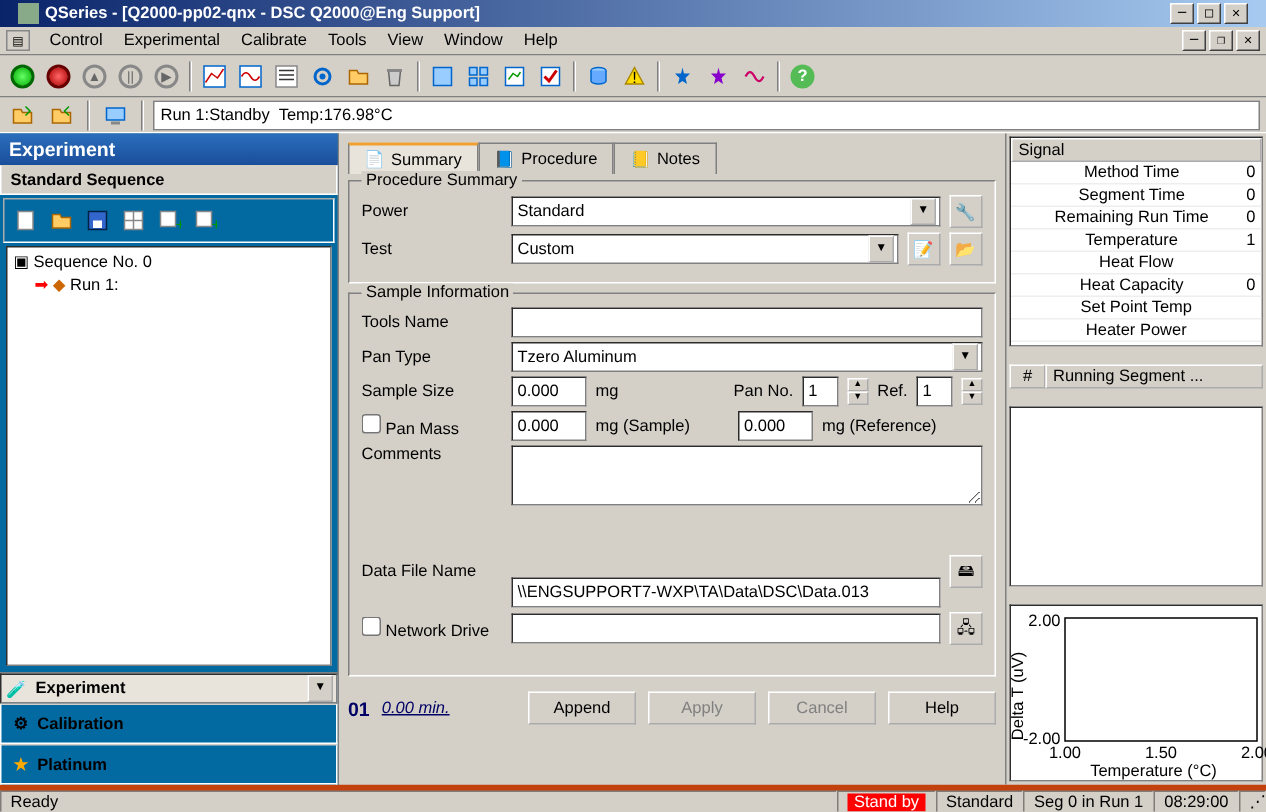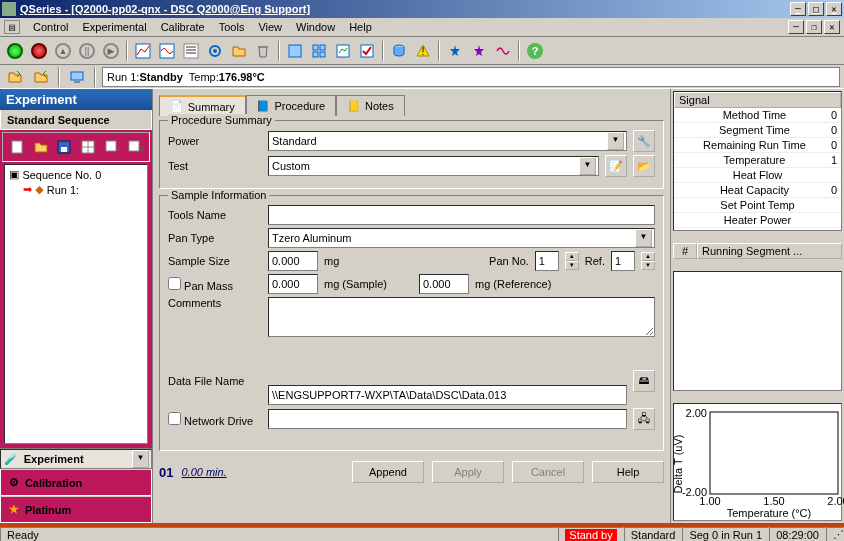--- a/index.html
+++ b/index.html
@@ -1,32 +1,32 @@
 <!DOCTYPE html>
 <html><head>
 <meta charset="utf-8">
 <style>
 * { box-sizing: border-box; margin: 0; padding: 0; font-family: Tahoma, sans-serif; font-size: 11px; }
 body { background: #d4d0c8; width: 844px; height: 541px; overflow: hidden; }
-.titlebar { background: linear-gradient(to right, #0a246a, #a6caf0); color: white; height: 18px; display: flex; align-items: center; padding: 0 2px; text-decoration: underline; }
+.titlebar { background: linear-gradient(to right, #0a246a, #a6caf0); color: white; height: 18px; display: flex; align-items: center; padding: 0 12px; }
 .titlebar .icon { width: 14px; height: 14px; background: #8a8; margin-right: 4px; }
 .titlebar .title { flex: 1; font-weight: bold; }
 .winbtn { width: 16px; height: 14px; background: #d4d0c8; border: 1px solid #fff; border-right-color: #404040; border-bottom-color: #404040; margin-left: 2px; display: flex; align-items: center; justify-content: center; font-size: 9px; font-family: Marlett, monospace; color: black; cursor: pointer; }
 .menubar { background: #d4d0c8; height: 19px; display: flex; align-items: center; padding: 0 4px; border-bottom: 1px solid #808080; }
 .menubar .mi { padding: 2px 7px; cursor: pointer; }
 .menubar .gap { flex: 1; }
 .toolbar { background: #d4d0c8; height: 28px; display: flex; align-items: center; padding: 2px 4px; gap: 2px; border-bottom: 1px solid #808080; }
 .tbtn { width: 22px; height: 22px; display: flex; align-items: center; justify-content: center; border: 1px solid transparent; cursor: pointer; }
 .tsep { width: 2px; height: 20px; border-left: 1px solid #808080; border-right: 1px solid #fff; margin: 0 2px; }
 .circ { width: 16px; height: 16px; border-radius: 50%; border: 2px solid; }
 .statusrow { background: #d4d0c8; height: 24px; display: flex; align-items: center; padding: 2px 4px; gap: 4px; border-bottom: 1px solid #fff; }
 .statusfield { flex: 1; height: 20px; background: #fff; border: 1px solid #808080; display: flex; align-items: center; padding: 0 4px; }
-.statusfield b { font-weight: bold; }
+.statusfield b { font-weight: normal; }
 .main { display: flex; height: 434px; }
-.leftpanel { width: 153px; background: #be185d; border-right: 1px solid #808080; display: flex; flex-direction: column; justify-content: space-between; }
+.leftpanel { width: 226px; background: #0369a1; border-right: 1px solid #808080; display: flex; flex-direction: column; justify-content: space-between; }
 .lp-head { background: linear-gradient(to bottom, #2a6ebb, #1a4e9b); color: white; font-weight: bold; padding: 3px 6px; font-size: 13px; }
 .lp-sub { background: #d4d0c8; padding: 3px 6px; border: 1px solid #fff; border-top-color: #d4d0c8; font-weight: bold; }
 .lp-tools { padding: 3px; display: flex; gap: 2px; border: 1px inset #fff; margin: 2px; }
 .lp-tree { flex: 1; background: #fff; border: 1px inset #808080; margin: 0 4px 4px 4px; padding: 2px; }
 .tree-item { padding: 1px 2px; display: flex; align-items: center; gap: 3px; }
 .lp-nav { border-top: 1px solid #808080; }
 .lp-navitem { display: flex; align-items: center; gap: 6px; padding: 6px 8px; border: 1px solid #fff; border-top-color: #d4d0c8; cursor: pointer; font-weight: bold; }
 .lp-navitem.sel { background: #e8e4dc; }
 .centerpanel { flex: 1; background: #d4d0c8; padding: 6px; overflow: hidden; }
 .tabs { display: flex; gap: 0; margin-bottom: 4px; }

